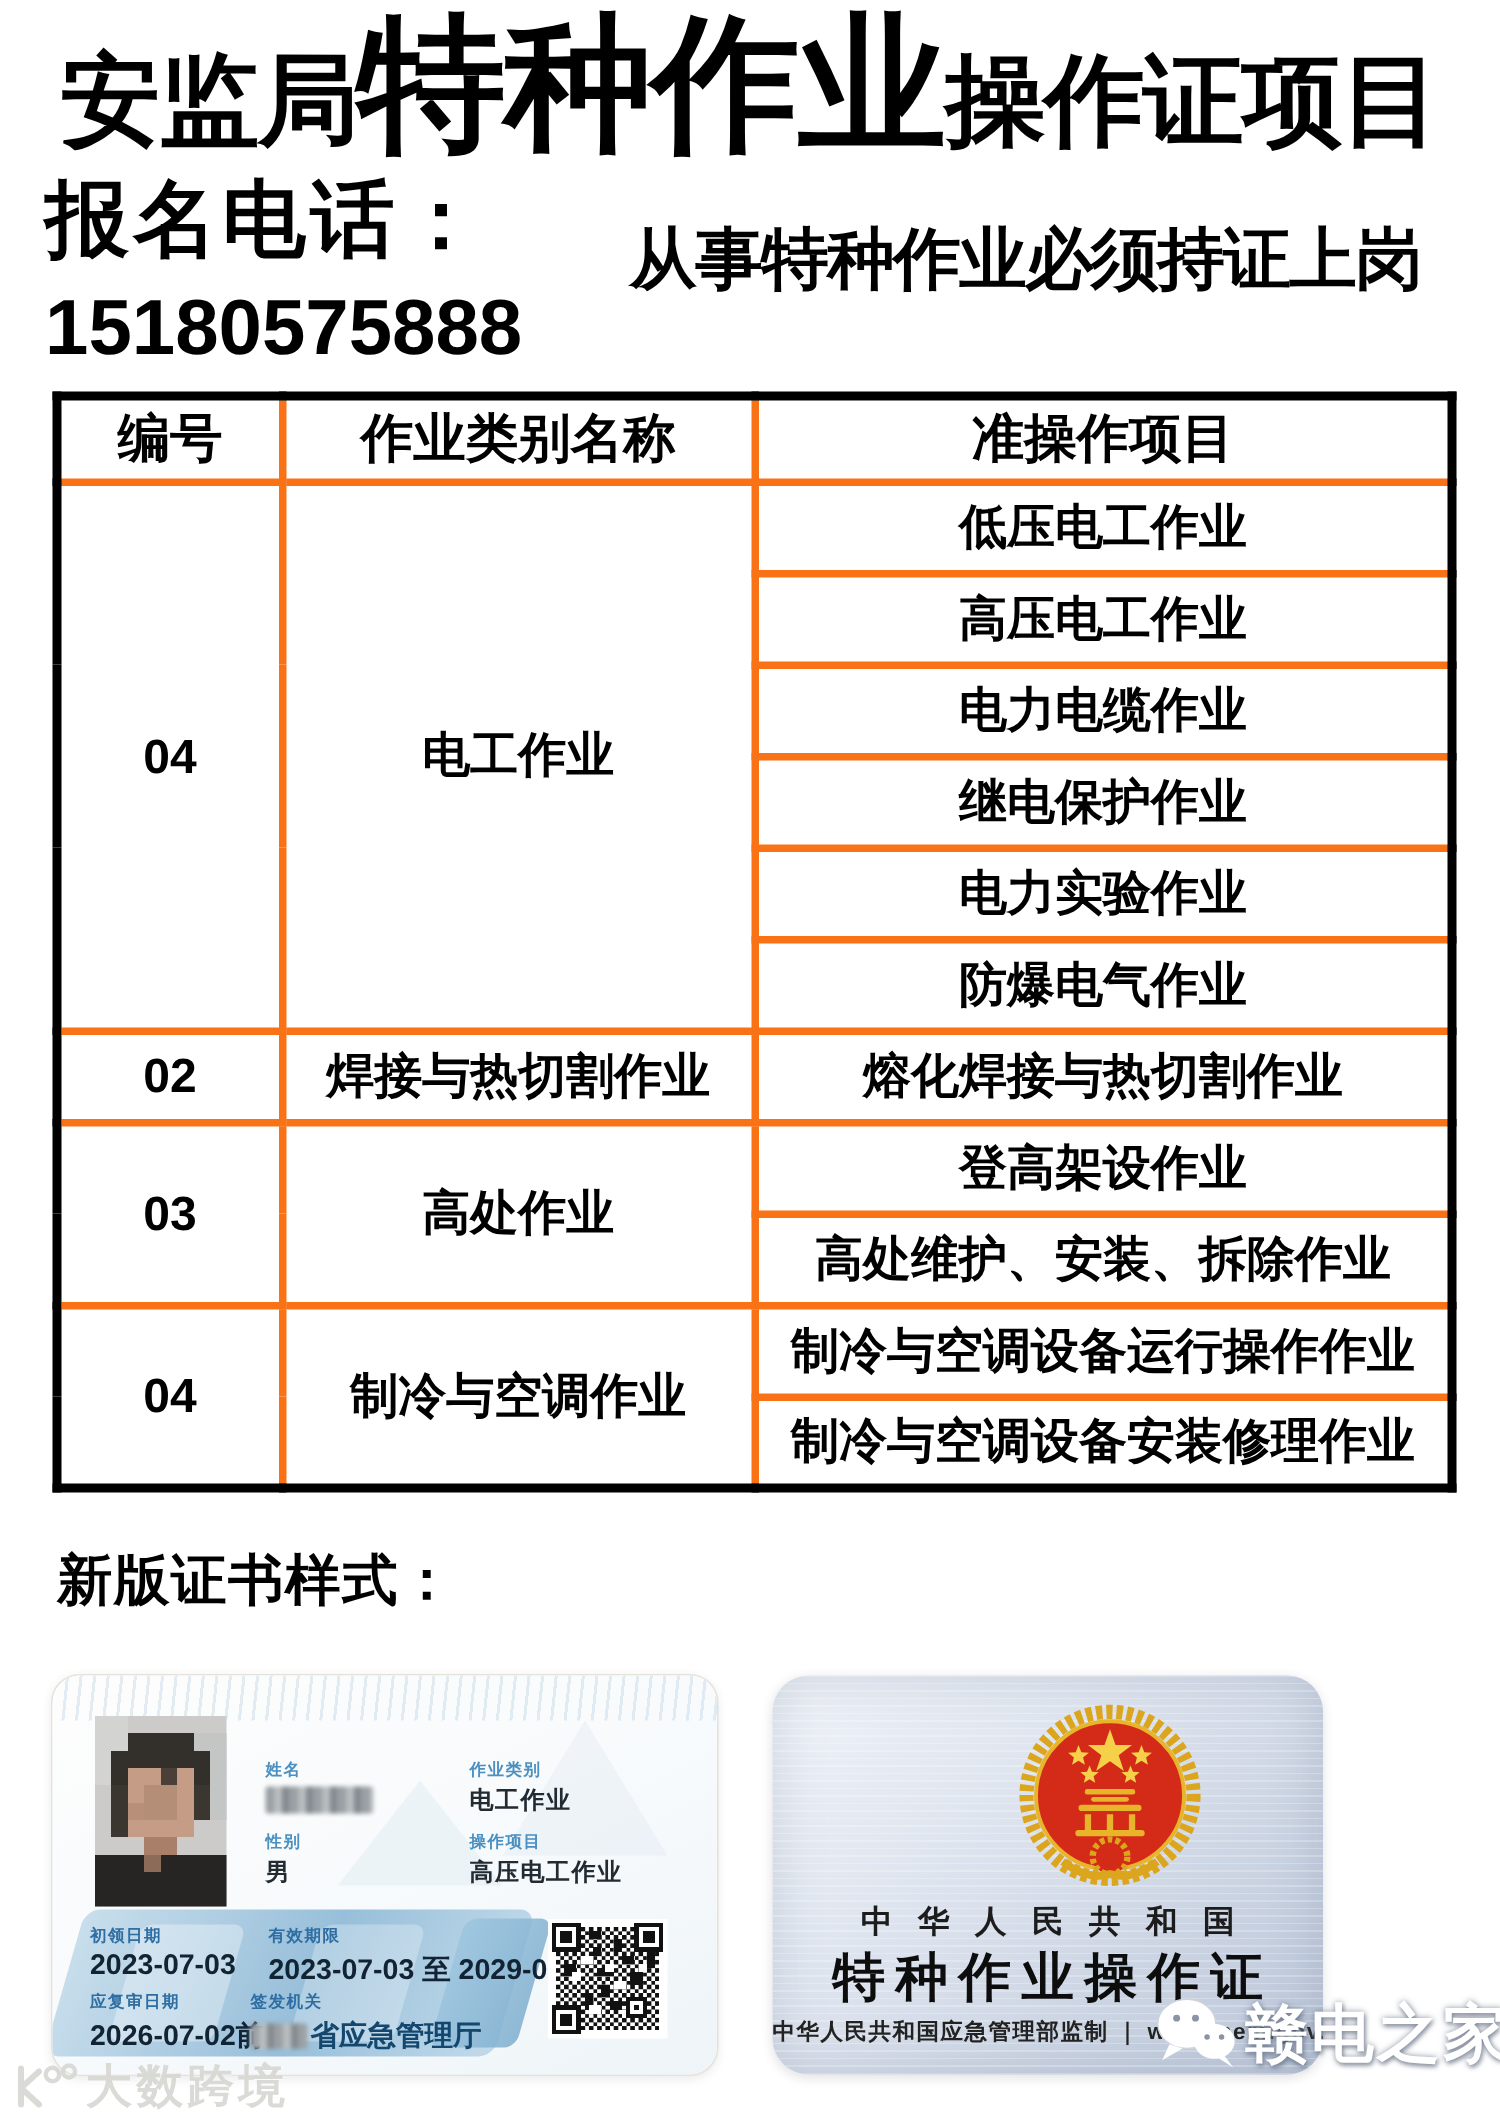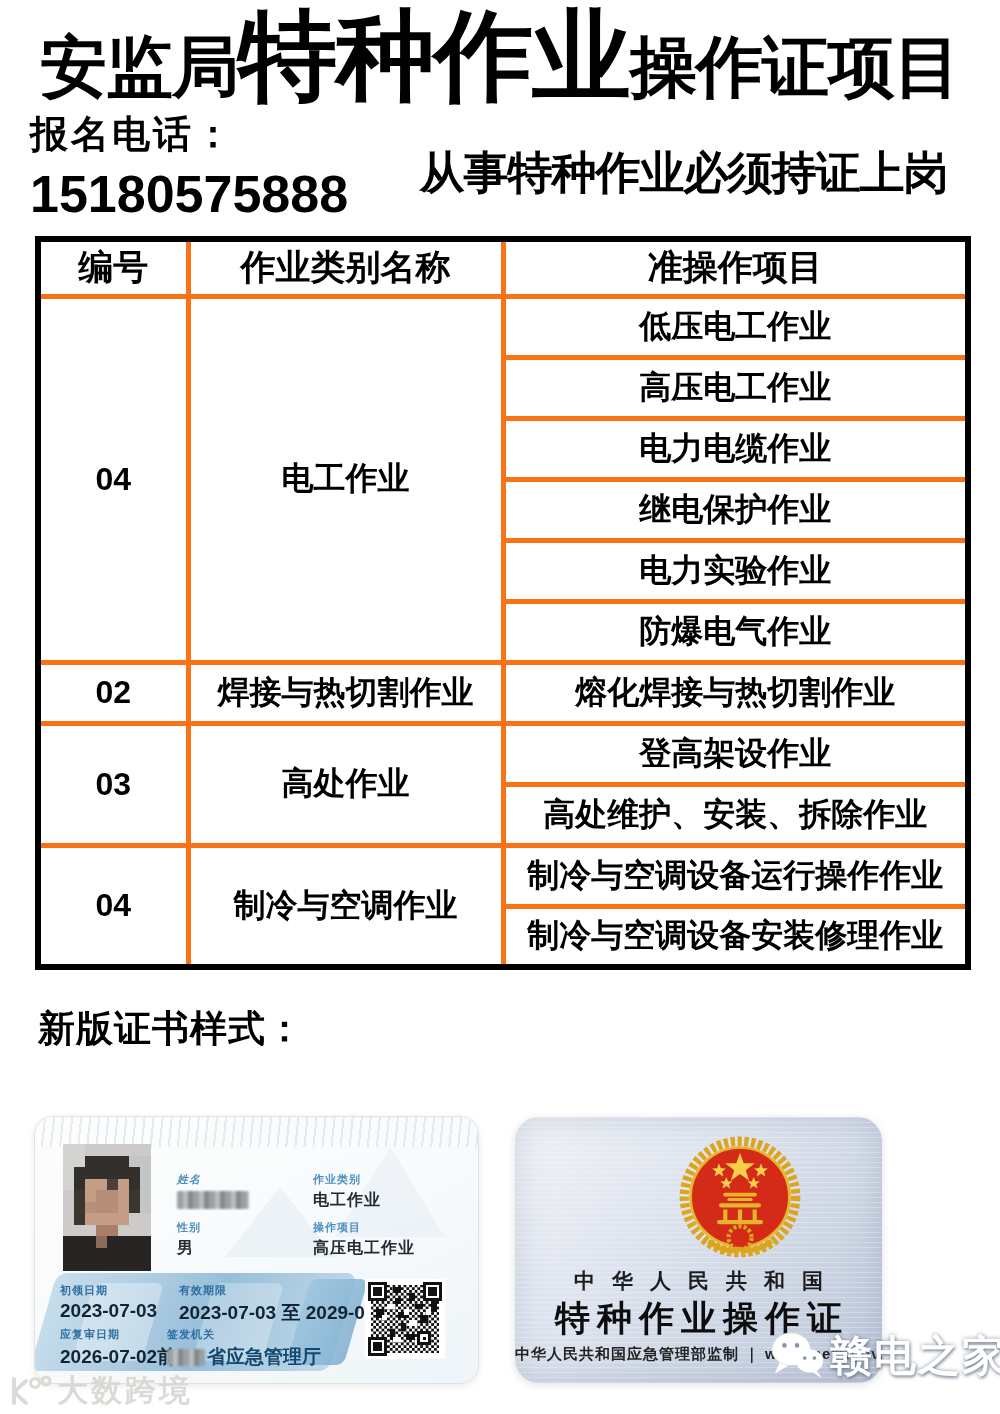--- a/index.html
+++ b/index.html
@@ -12,21 +12,21 @@
   
   .title-line {
     padding-top:6px; text-align:center; white-space:nowrap;
     font-weight:900; line-height:1.0; letter-spacing:-1px;
   }
   .title-line .t-norm { font-size:67px; }
   .title-line .t-big  { font-size:99px; }
 
   .subhead { display:flex; padding:4px 28px 0 30px; }
   .phone-block { width:365px; font-weight:800; }
-  .phone-label  { font-size:38px; letter-spacing:3px; }
+  .phone-label  { font-size:56px; letter-spacing:3px; }
   .phone-number { font-size:52px; letter-spacing:0px; margin-top:4px; }
   .slogan {
     flex:1; font-size:45px; font-weight:800; text-align:center;
     margin-top:34px; white-space:nowrap; letter-spacing:-1px;
   }
 
   
   table.ops {
     border-collapse:collapse; table-layout:fixed;
     margin:12px 0 0 35px; width:930px;
@@ -74,21 +74,21 @@
   .fi-certno { left:142px; top:14px; }
   .certno-row { display:flex; align-items:center; margin-top:3px; font-size:23px; font-weight:700; color:#1d242b; }
   .redact {
     display:inline-block; background:
       repeating-linear-gradient(90deg,#9aa0a4 0 6px,#b9bdc0 6px 11px,#848a8f 11px 16px);
     filter:blur(1.3px); border-radius:2px; vertical-align:middle;
   }
   .redact-no   { width:118px; height:20px; margin:0 3px; }
   .redact-name { width:72px;  height:18px; margin-top:4px; }
   .redact-prov { width:38px;  height:17px; margin-right:2px; }
-  .fi-name   { left:142px; top:55px;font-style:italic; }
+  .fi-name   { left:142px; top:55px; }
   .fi-cat    { left:278px; top:55px; }
   .fi-gender { left:142px; top:103px; }
   .fi-op     { left:278px; top:103px; }
 
   .ribbon-band { position:absolute; left:8px; top:156px; width:320px; height:100px; }
   .rb1 { position:absolute; left:0; top:0; width:300px; height:98px;
          background:linear-gradient(100deg,#c3dbea 0%,#8db8d6 55%,#bcd7e8 100%);
          transform:skewX(-16deg); border-radius:10px; opacity:.9; }
   .rb2 { position:absolute; left:40px; top:10px; width:70px; height:78px;
          background:rgba(255,255,255,.35); transform:skewX(-16deg); border-radius:8px; }

